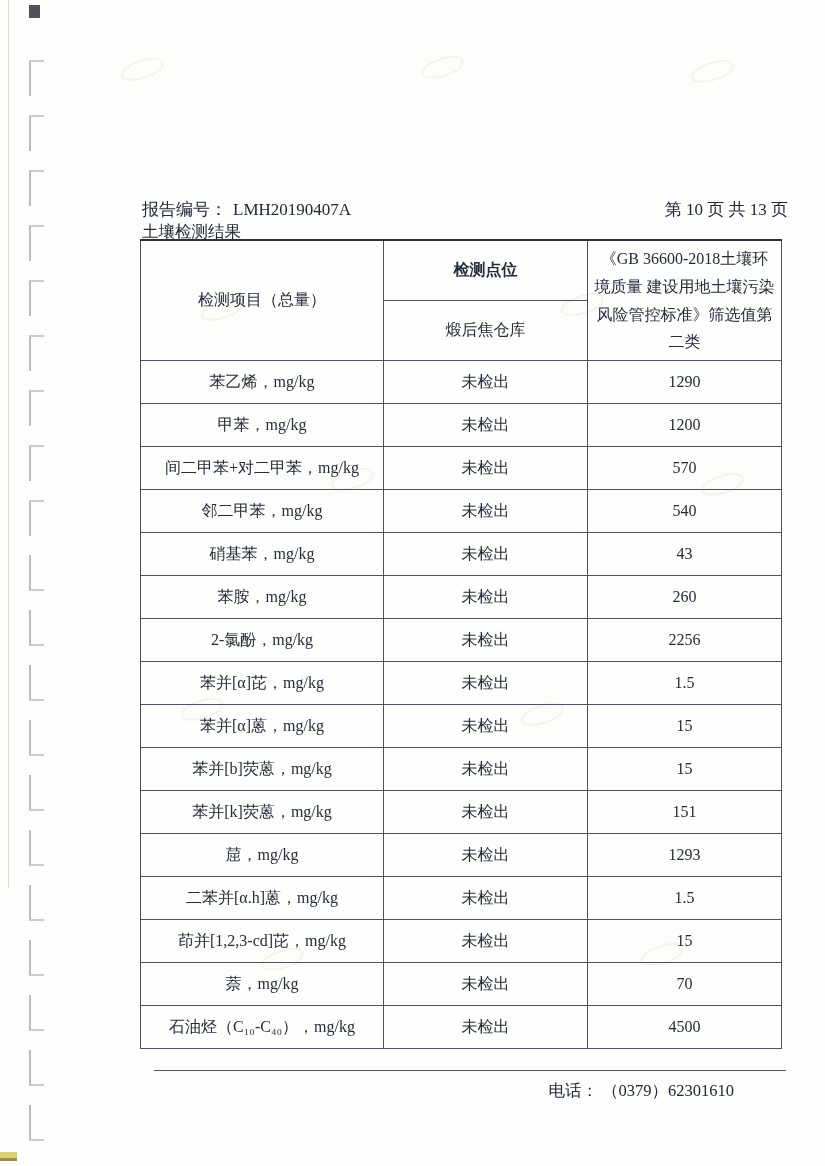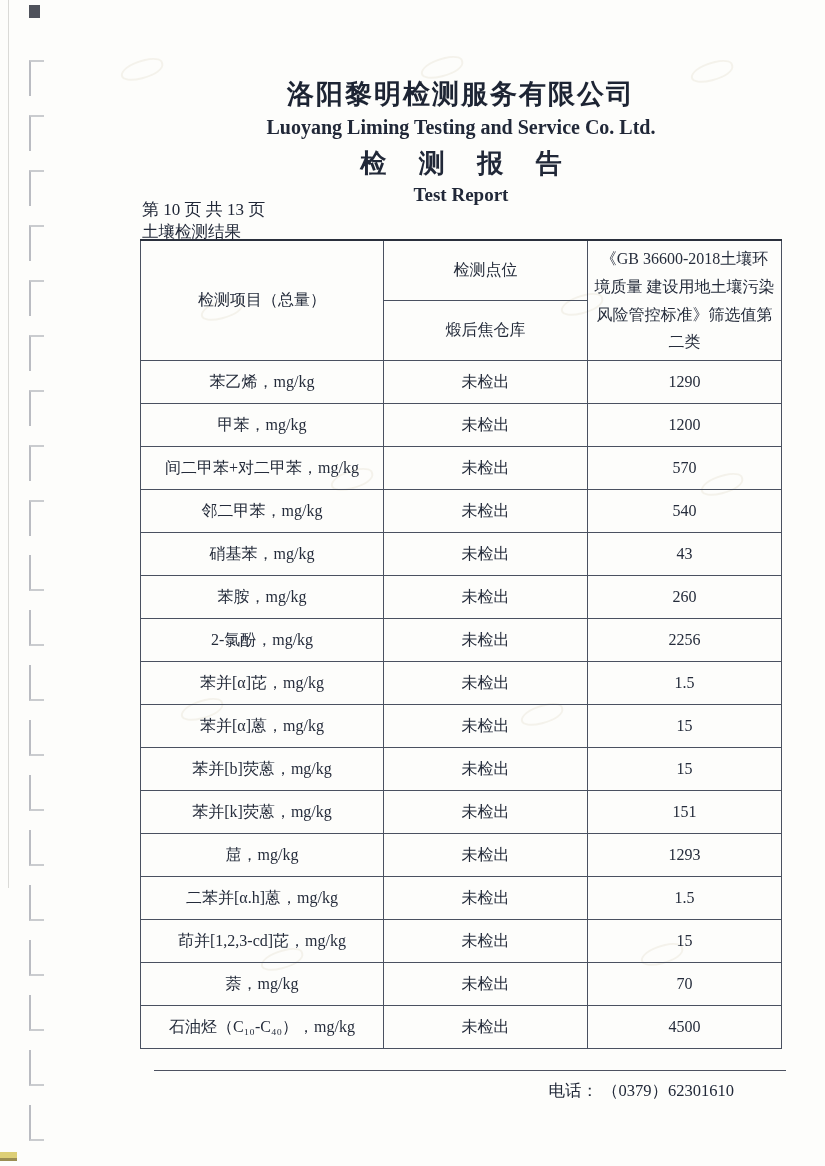--- a/index.html
+++ b/index.html
@@ -39,21 +39,21 @@
     border-collapse:collapse; table-layout:fixed; }
   table.results col.c1 { width:243px; }
   table.results col.c2 { width:204px; }
   table.results col.c3 { width:194px; }
   table.results td {
     border:1px solid #4a5160; text-align:center; vertical-align:middle;
     font-size:16px; padding:0 5px; color:#252c3b;
   }
   table.results { border-top:2px solid #2a303c; }
   td.hcell { font-size:16px; }
-  td.h1 { height:59px; }
+  td.h1 { height:59px;font-weight:bold; }
   td.h2 { height:59px;margin-top:48px; }
   td.std { font-size:15.5px; line-height:1.72; padding:0 6px; }
   tr.data td { height:42px; }
   td.limit-col { font-size:16px; }
 
   
   .footer { position:absolute; left:154px; top:1070px; width:632px;
     border-top:1px solid #4d5260; padding-top:9px;
     display:flex; font-size:16.5px; }
   .footer .phone-group { margin-left:auto; margin-right:52px; }
@@ -96,28 +96,25 @@
       <div class="wm" style="left: 200px; top: 300px;"></div>
       <div class="wm" style="left: 560px; top: 295px;"></div>
       <div class="wm" style="left: 330px; top: 470px;"></div>
       <div class="wm" style="left: 700px; top: 475px;"></div>
       <div class="wm" style="left: 180px; top: 700px;"></div>
       <div class="wm" style="left: 520px; top: 705px;"></div>
       <div class="wm" style="left: 260px; top: 950px;"></div>
       <div class="wm" style="left: 640px; top: 945px;"></div>
     </div>
 
-  <div class="header-block">
-    <h1 class="company-cn">洛阳黎明检测服务有限公司</h1>
-    <div class="company-en">Luoyang Liming Testing and Service Co. Ltd.</div>
-    <div class="report-cn">检 测 报 告</div>
-    <div class="report-en">Test Report</div>
-  </div>
 
   <div class="meta-row">
+    <div class="meta-left">
+      <span>报告编号：</span><span>LMH20190407A</span>
+    </div>
     <div class="meta-right">第 10 页 共 13 页</div>
   </div>
 
   <div class="section-title">土壤检测结果</div>
 
   <table class="results">
     <colgroup>
         <col class="c1">
         <col class="c2">
         <col class="c3">

